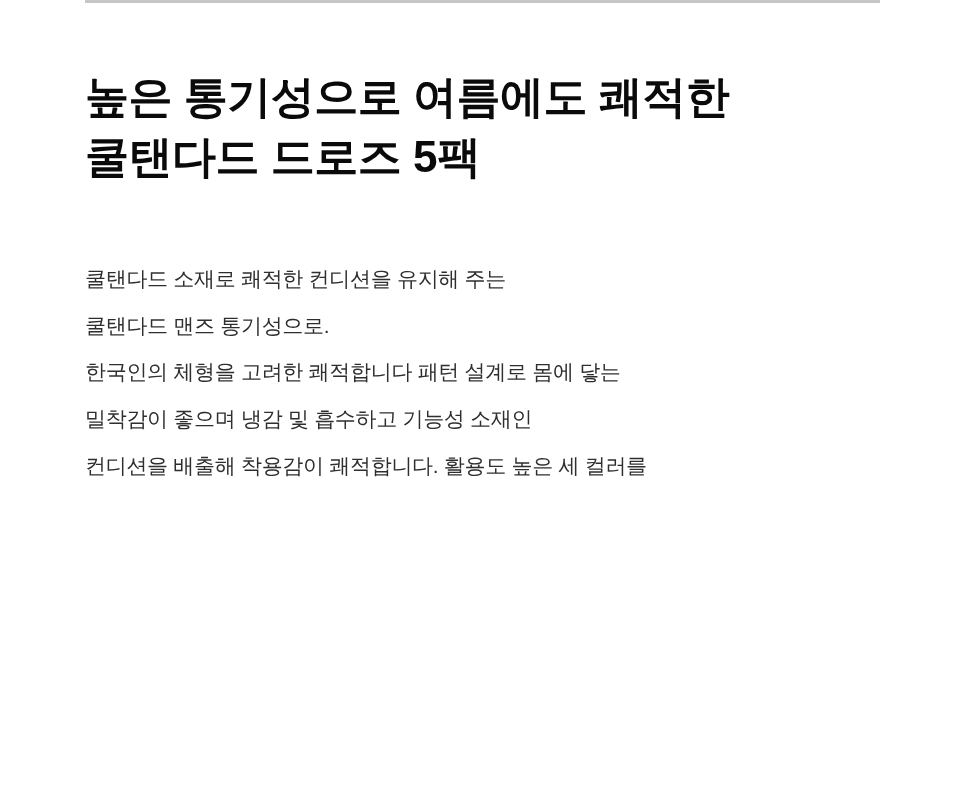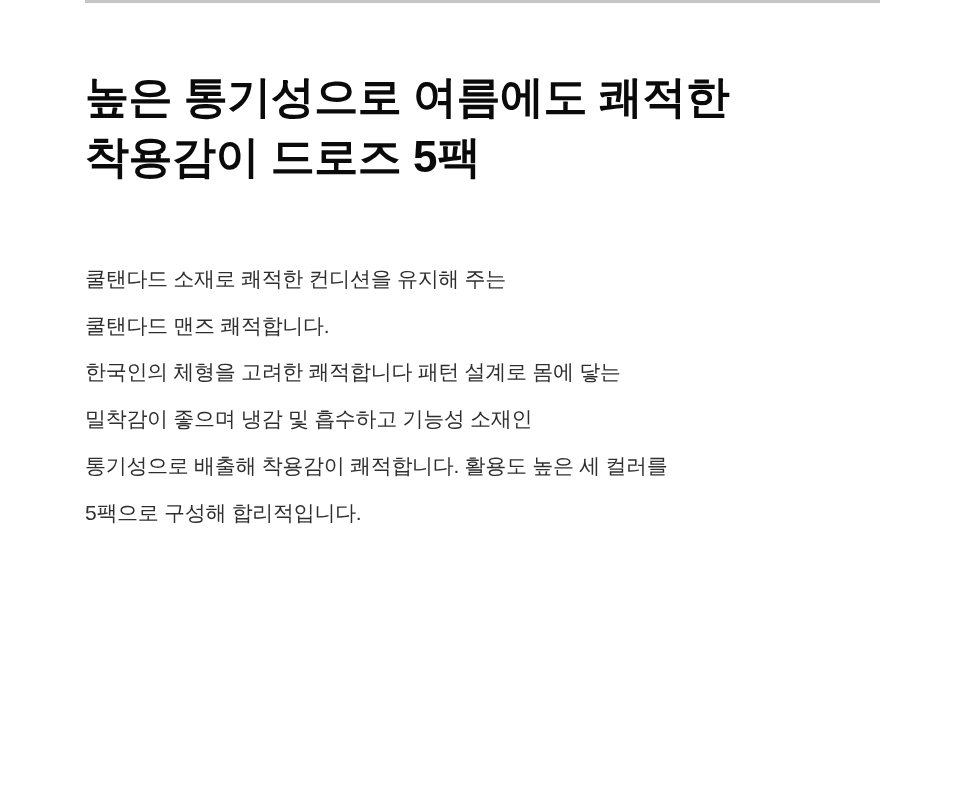--- a/index.html
+++ b/index.html
@@ -57,24 +57,23 @@
   }
 </style>
 </head>
 <body>
 
 <div class="page">
   <div class="divider"></div>
   <div class="content">
     <h1 class="product-title">
       <span class="title-line">높은 통기성으로 여름에도 쾌적한</span>
-      <span class="title-line">착용감이 드로즈 5팩</span>
+      <span class="title-line">쿨탠다드 드로즈 5팩</span>
     </h1>
     <p class="product-description">
       <span class="desc-line">쿨탠다드 소재로 쾌적한 컨디션을 유지해 주는</span>
-      <span class="desc-line">쿨탠다드 맨즈 쾌적합니다.</span>
+      <span class="desc-line">쿨탠다드 맨즈 통기성으로.</span>
       <span class="desc-line">한국인의 체형을 고려한 쾌적합니다 패턴 설계로 몸에 닿는</span>
       <span class="desc-line">밀착감이 좋으며 냉감 및 흡수하고 기능성 소재인</span>
-      <span class="desc-line">통기성으로 배출해 착용감이 쾌적합니다. 활용도 높은 세 컬러를</span>
-      <span class="desc-line">5팩으로 구성해 합리적입니다.</span>
+      <span class="desc-line">컨디션을 배출해 착용감이 쾌적합니다. 활용도 높은 세 컬러를</span>
     </p>
   </div>
 </div>
 
 </body></html>

